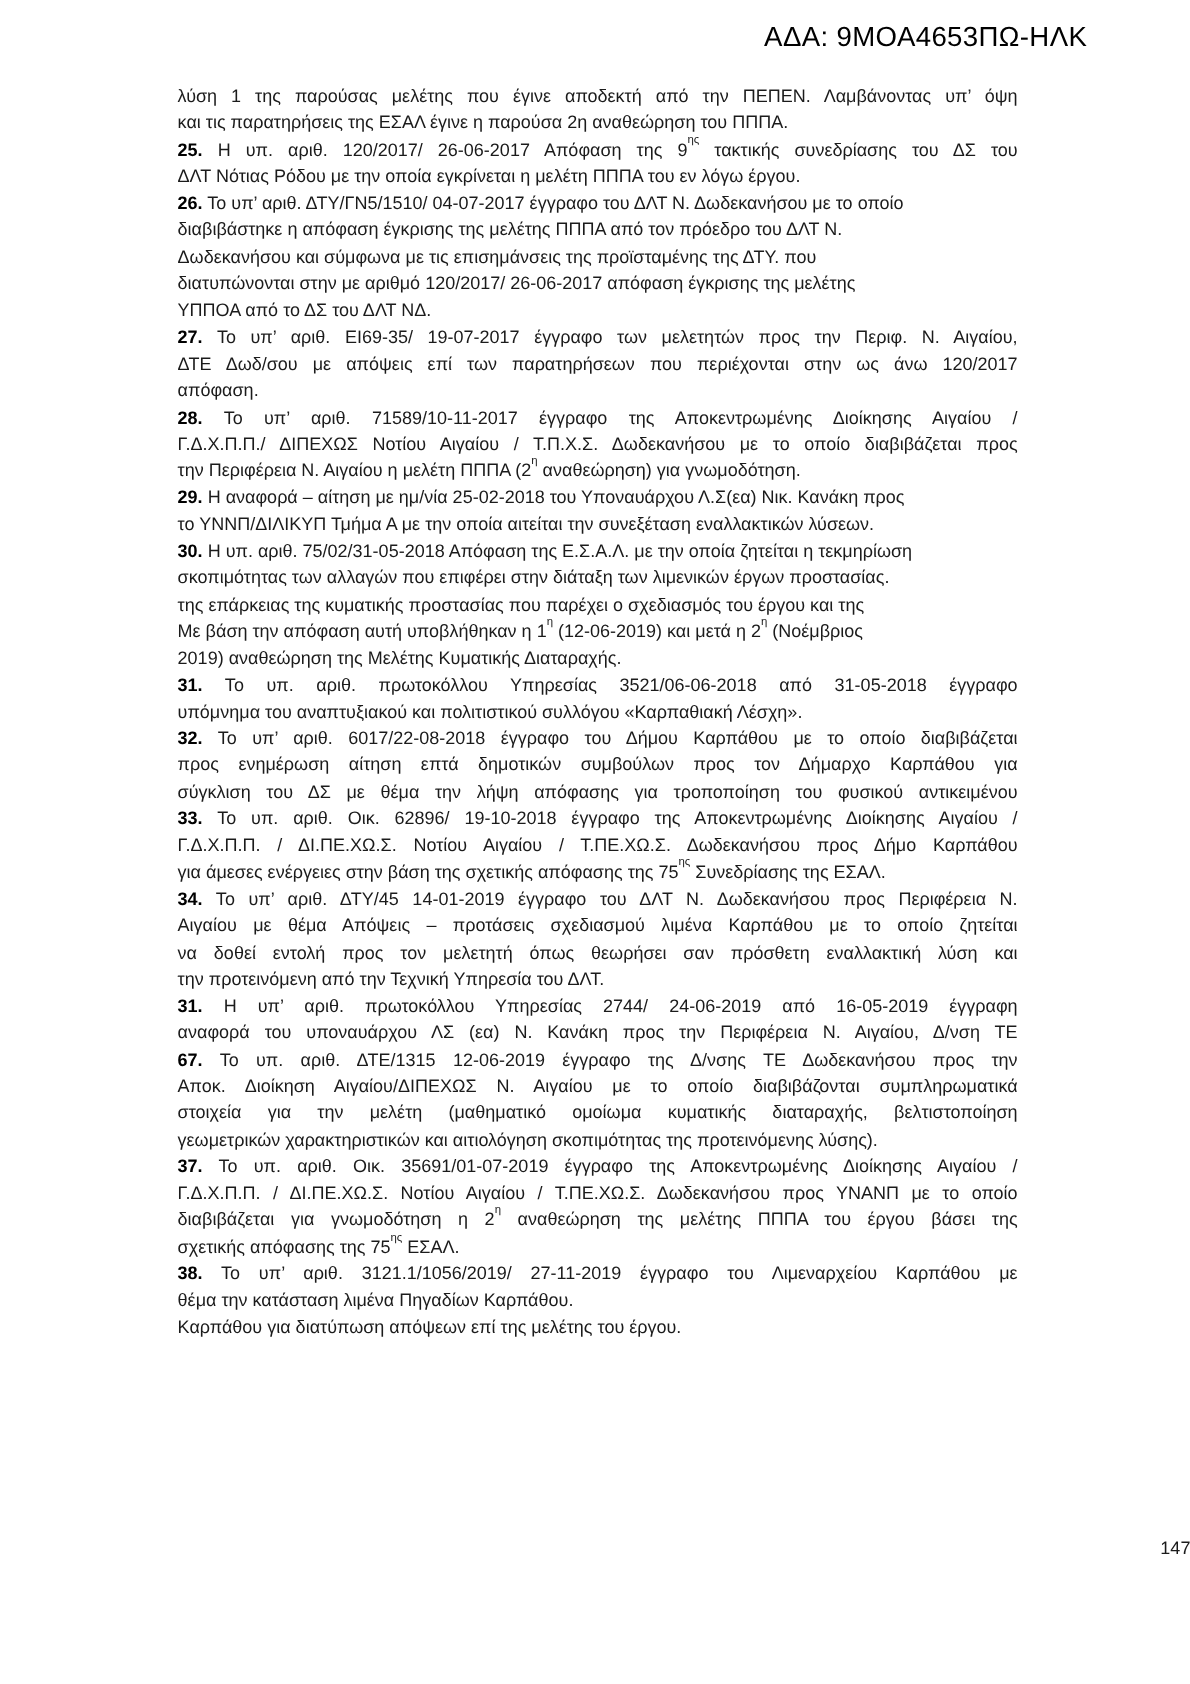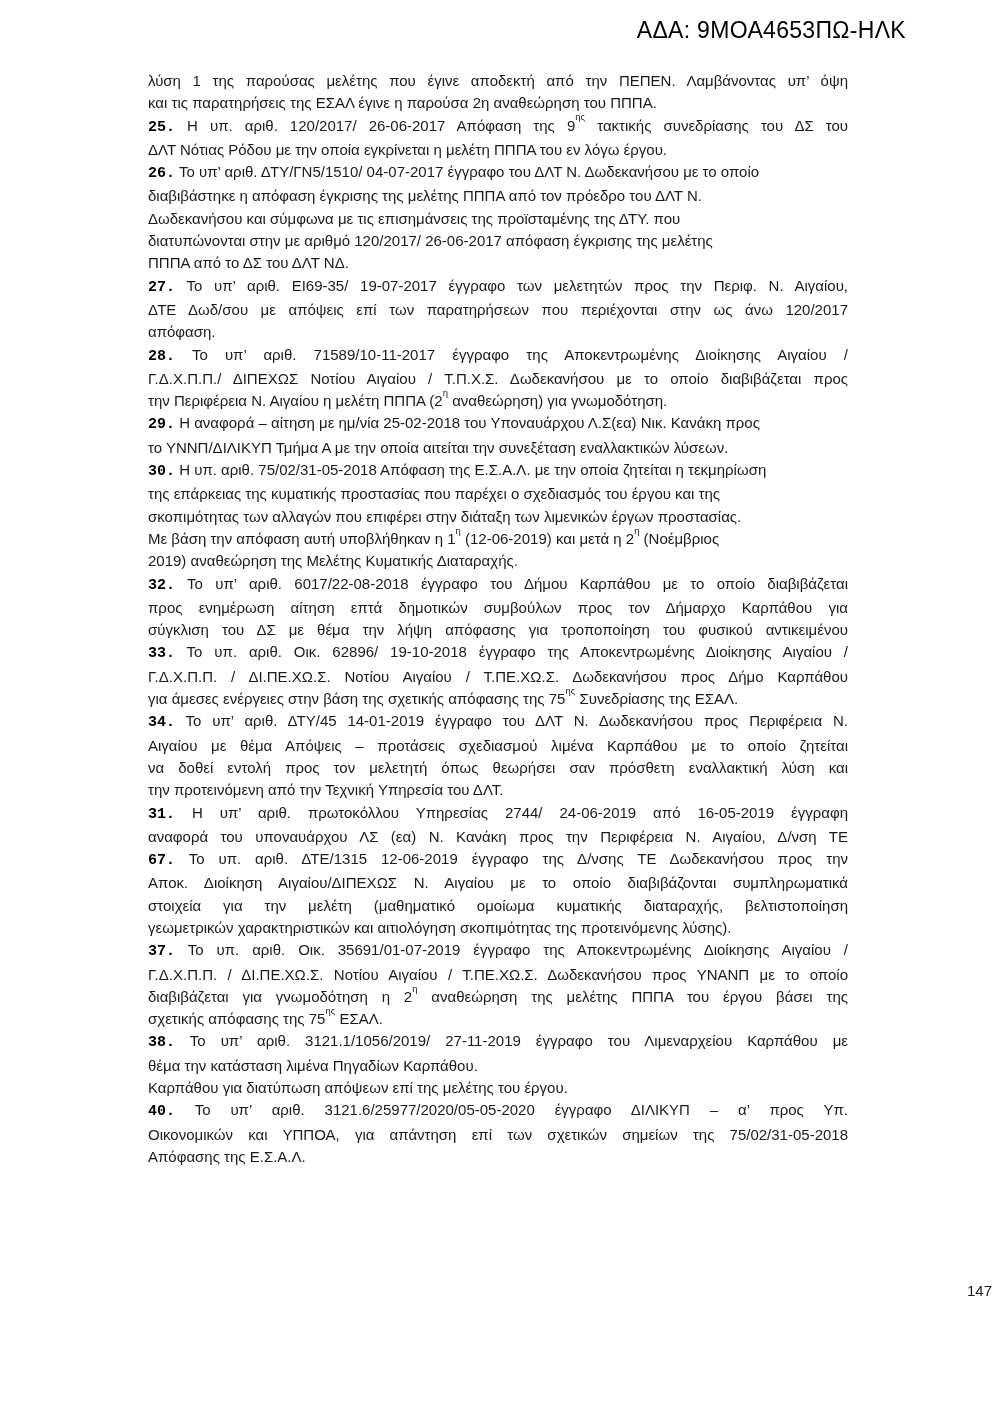--- a/index.html
+++ b/index.html
@@ -29,21 +29,21 @@
     width: 700px;
     font-size: 15px;
     line-height: 22.3px;
   }
   .para { margin: 0; }
   .line { min-height: 22.3px; }
   .line.stretch {
     text-align: justify;
     text-align-last: justify;
   }
-  .num { font-weight: bold; color: #000; font-family: Liberation Mono, monospace; }
+  .num { font-weight: bold; color: #000; }
   sup.s {
     font-size: 9.5px;
     line-height: 0;
     position: relative;
     top: -0.45em;
   }
   .page-num {
     position: absolute;
     top: 1282px;
     left: 0;
@@ -65,42 +65,46 @@
       </div>
       <div class="para">
         <div class="line stretch"><b class="num">25.</b> Η υπ. αριθ. 120/2017/ 26-06-2017 Απόφαση της 9<sup class="s">ης</sup> τακτικής συνεδρίασης του ΔΣ του</div>
         <div class="line">ΔΛΤ Νότιας Ρόδου με την οποία εγκρίνεται η μελέτη ΠΠΠΑ του εν λόγω έργου.</div>
       </div>
       <div class="para">
         <div class="line"><b class="num">26.</b> Το υπ’ αριθ. ΔΤΥ/ΓΝ5/1510/ 04-07-2017 έγγραφο του ΔΛΤ Ν. Δωδεκανήσου  με το οποίο</div>
         <div class="line">διαβιβάστηκε η απόφαση έγκρισης της μελέτης ΠΠΠΑ από τον πρόεδρο του ΔΛΤ Ν.</div>
         <div class="line">Δωδεκανήσου και σύμφωνα με τις επισημάνσεις της προϊσταμένης της ΔΤΥ. που</div>
         <div class="line">διατυπώνονται στην με αριθμό 120/2017/ 26-06-2017 απόφαση έγκρισης της μελέτης</div>
-        <div class="line">ΠΠΠΑ από το ΔΣ του ΔΛΤ ΝΔ.</div>
+        <div class="line">ΥΠΠΟΑ από το ΔΣ του ΔΛΤ ΝΔ.</div>
       </div>
       <div class="para">
         <div class="line stretch"><b class="num">27.</b> Το υπ’ αριθ. ΕΙ69-35/ 19-07-2017 έγγραφο των μελετητών προς την Περιφ. Ν. Αιγαίου,</div>
         <div class="line stretch">ΔΤΕ Δωδ/σου με απόψεις επί των παρατηρήσεων που περιέχονται στην ως άνω 120/2017</div>
         <div class="line">απόφαση.</div>
       </div>
       <div class="para">
         <div class="line stretch"><b class="num">28.</b> Το υπ’ αριθ. 71589/10-11-2017 έγγραφο της Αποκεντρωμένης Διοίκησης Αιγαίου /</div>
         <div class="line stretch">Γ.Δ.Χ.Π.Π./ ΔΙΠΕΧΩΣ Νοτίου Αιγαίου / Τ.Π.Χ.Σ. Δωδεκανήσου με το οποίο διαβιβάζεται προς</div>
         <div class="line">την Περιφέρεια Ν. Αιγαίου η μελέτη ΠΠΠΑ (2<sup class="s">η</sup> αναθεώρηση) για γνωμοδότηση.</div>
       </div>
       <div class="para">
         <div class="line"><b class="num">29.</b> Η αναφορά – αίτηση  με ημ/νία 25-02-2018 του Υποναυάρχου Λ.Σ(εα) Νικ. Κανάκη προς</div>
         <div class="line">το ΥΝΝΠ/ΔΙΛΙΚΥΠ Τμήμα Α με την οποία αιτείται την συνεξέταση εναλλακτικών λύσεων.</div>
       </div>
       <div class="para">
         <div class="line"><b class="num">30.</b> Η υπ. αριθ. 75/02/31-05-2018 Απόφαση της Ε.Σ.Α.Λ. με την οποία ζητείται η τεκμηρίωση</div>
+        <div class="line">σκοπιμότητας των αλλαγών που επιφέρει στην διάταξη των λιμενικών έργων προστασίας.</div>
         <div class="line">της επάρκειας της κυματικής προστασίας που παρέχει ο σχεδιασμός του έργου και της</div>
-        <div class="line">σκοπιμότητας των αλλαγών που επιφέρει στην διάταξη των λιμενικών έργων προστασίας.</div>
         <div class="line">Με βάση την απόφαση αυτή υποβλήθηκαν η 1<sup class="s">η</sup> (12-06-2019) και μετά η 2<sup class="s">η</sup> (Νοέμβριος</div>
         <div class="line">2019) αναθεώρηση της Μελέτης Κυματικής Διαταραχής.</div>
+      </div>
+      <div class="para">
+        <div class="line stretch"><b class="num">31.</b> Το υπ. αριθ. πρωτοκόλλου Υπηρεσίας 3521/06-06-2018 από 31-05-2018 έγγραφο</div>
+        <div class="line">υπόμνημα του αναπτυξιακού και πολιτιστικού συλλόγου «Καρπαθιακή Λέσχη».</div>
       </div>
       <div class="para">
         <div class="line stretch"><b class="num">32.</b> Το υπ’ αριθ. 6017/22-08-2018 έγγραφο του Δήμου Καρπάθου με το οποίο διαβιβάζεται</div>
         <div class="line stretch">προς ενημέρωση αίτηση επτά δημοτικών συμβούλων προς τον Δήμαρχο Καρπάθου για</div>
         <div class="line stretch">σύγκλιση του ΔΣ με θέμα την λήψη απόφασης για τροποποίηση του φυσικού αντικειμένου</div>
       </div>
       <div class="para">
         <div class="line stretch"><b class="num">33.</b> Το υπ. αριθ. Οικ. 62896/ 19-10-2018 έγγραφο της Αποκεντρωμένης Διοίκησης Αιγαίου /</div>
         <div class="line stretch">Γ.Δ.Χ.Π.Π. / ΔΙ.ΠΕ.ΧΩ.Σ. Νοτίου Αιγαίου / Τ.ΠΕ.ΧΩ.Σ. Δωδεκανήσου προς Δήμο Καρπάθου</div>
         <div class="line">για άμεσες ενέργειες στην βάση της σχετικής απόφασης της 75<sup class="s">ης</sup> Συνεδρίασης της ΕΣΑΛ.</div>
@@ -127,20 +131,15 @@
         <div class="line stretch">διαβιβάζεται για γνωμοδότηση η 2<sup class="s">η</sup> αναθεώρηση της μελέτης ΠΠΠΑ του έργου βάσει της</div>
         <div class="line">σχετικής απόφασης της 75<sup class="s">ης</sup> ΕΣΑΛ.</div>
       </div>
       <div class="para">
         <div class="line stretch"><b class="num">38.</b> Το υπ’ αριθ. 3121.1/1056/2019/ 27-11-2019 έγγραφο του Λιμεναρχείου Καρπάθου με</div>
         <div class="line">θέμα την κατάσταση λιμένα Πηγαδίων Καρπάθου.</div>
       </div>
       <div class="para">
         <div class="line">Καρπάθου για διατύπωση απόψεων επί της μελέτης του έργου.</div>
       </div>
-      <div class="para">
-        <div class="line stretch"><b class="num">40.</b> Το υπ’ αριθ. 3121.6/25977/2020/05-05-2020 έγγραφο ΔΙΛΙΚΥΠ – α’ προς Υπ.</div>
-        <div class="line stretch">Οικονομικών και ΥΠΠΟΑ, για απάντηση επί των σχετικών σημείων της 75/02/31-05-2018</div>
-        <div class="line">Απόφασης της Ε.Σ.Α.Λ.</div>
-      </div>
     </div>
   <div class="page-num">147</div>
 </div>
 
 </body></html>

